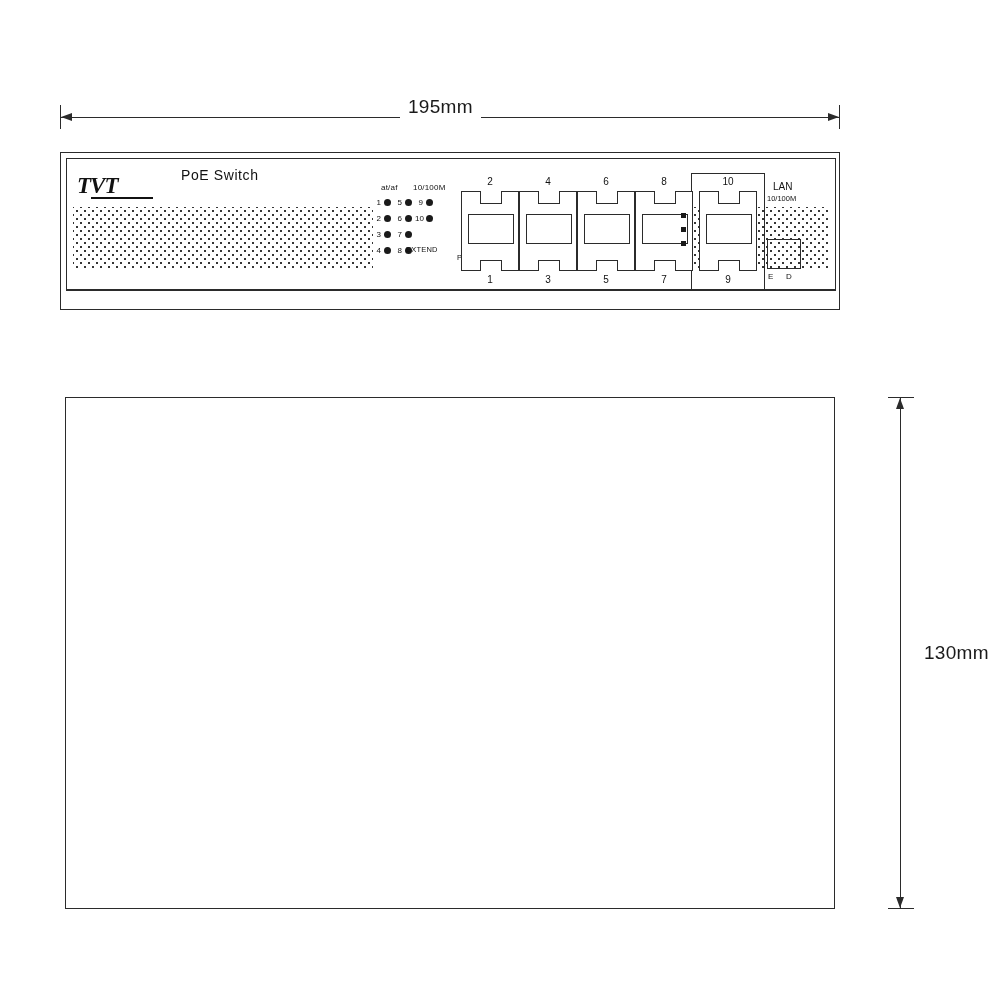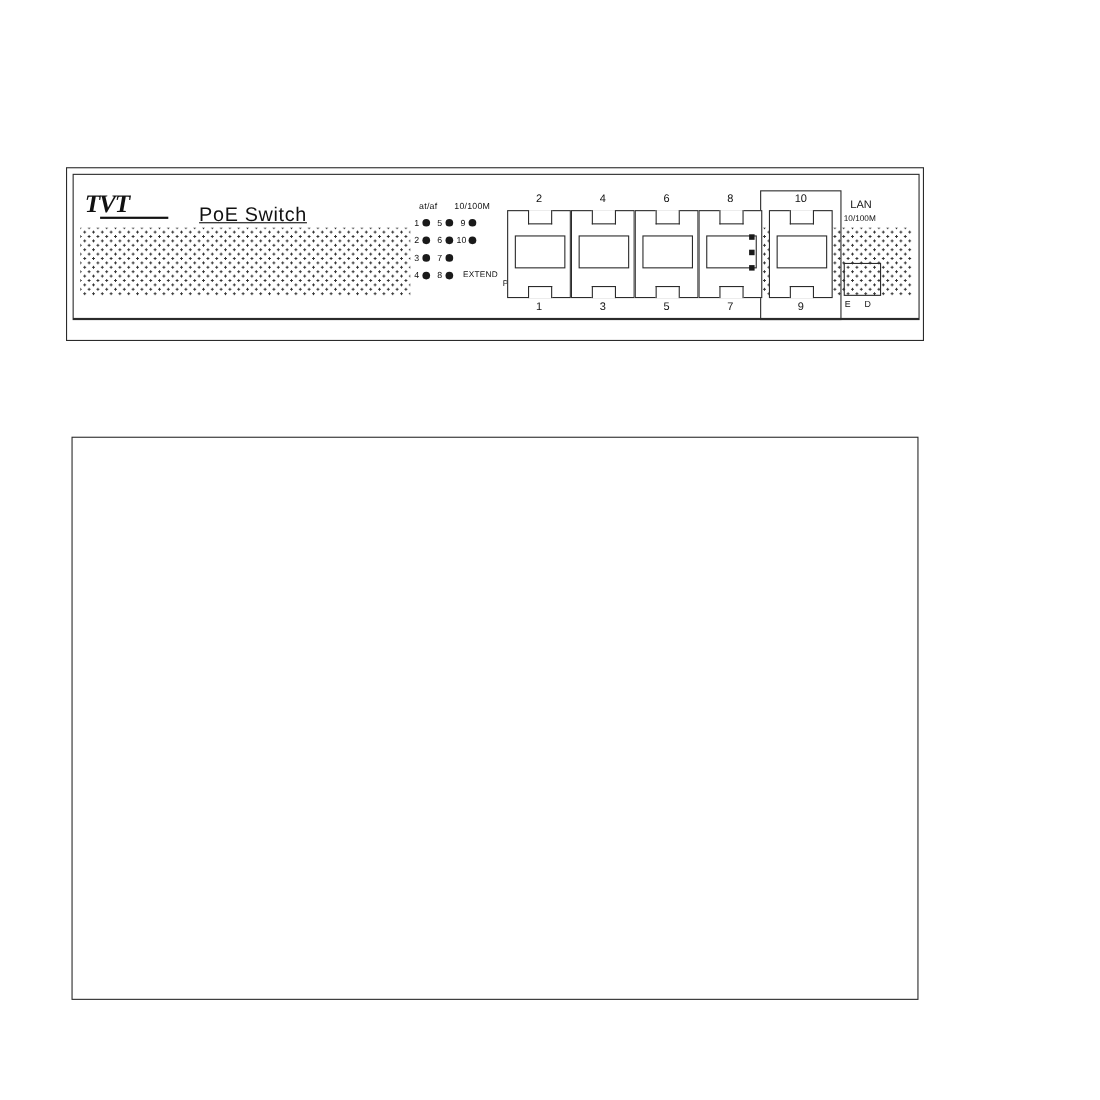--- a/index.html
+++ b/index.html
@@ -88,25 +88,24 @@
     font-family: "Liberation Serif", serif;
     font-weight: bold;
     font-style: italic;
     font-size: 23px;
     letter-spacing: -1px;
     color: #111;
   }
   #logo-underline { position: absolute; left: 30px; top: 44px; width: 62px; height: 2px; background: #111; }
   #product-name {
     position: absolute;
-    left: 120px; top: 32px;
-    font-size: 18px;
+    left: 120px; top: 14px;
+    font-size: 14px;
     color: #111;
     letter-spacing: .6px;
-    text-decoration: underline;
   }
 
   
   #led-legend-left {
     position: absolute; left: 320px; top: 30px;
     font-size: 8px; color: #111; letter-spacing: .2px;
   }
   #led-legend-right {
     position: absolute; left: 352px; top: 30px;
     font-size: 8px; color: #111; letter-spacing: .2px;
@@ -114,21 +113,21 @@
 
   
   #leds { position: absolute; left: 312px; top: 42px; width: 92px; height: 74px; }
   .led-row { position: absolute; height: 14px; width: 92px; display: flex; align-items: center; }
   .led-num { font-size: 8px; width: 8px; text-align: right; color: #111; }
   .led-dot {
     width: 7px; height: 7px; border-radius: 50%;
     background: #1a1a1a; margin: 0 3px;
     display: inline-block;
   }
-  #extend-label { position: absolute; left: 345px; top: 92px; font-size: 7.5px; color: #111; letter-spacing: .2px; padding-left: 15px; }
+  #extend-label { position: absolute; left: 345px; top: 92px; font-size: 7.5px; color: #111; letter-spacing: .2px; }
   #pwr-label { position: absolute; left: 350px; top: 100px; font-size: 7.5px; color: #111; letter-spacing: .2px; margin-left: 46px; }
 
   
   .port-col { position: absolute; width: 58px; }
   .port {
     position: absolute;
     width: 58px; height: 80px;
     border: 1.2px solid #2b2b2b;
     box-sizing: border-box;
     background: #fff;
@@ -215,20 +214,28 @@
   #depth-dim .tick-b { position: absolute; left: 8px; top: 511px; width: 26px; height: 1px; background: #2b2b2b; }
   #depth-dim .arrow-up { left: 16px; top: 1px; }
   #depth-dim .arrow-down { left: 16px; top: 500px; }
   #depth-dim .dim-label { left: 44px; top: 245px; }
 </style>
 </head>
 <body>
 
 <div class="stage">
 
+  <div id="width-dim">
+    <div class="bar"></div>
+    <div class="tick-l"></div>
+    <div class="tick-r"></div>
+    <div class="arrow-left"></div>
+    <div class="arrow-right"></div>
+    <div class="dim-label">195mm</div>
+  </div>
 
   <div id="device">
     <div class="inner-frame"></div>
     <div class="base-line"></div>
 
     <div class="vent" id="vent-left"></div>
     <div class="vent" id="vent-right"></div>
 
     <div id="logo">TVT</div>
     <div id="logo-underline"></div>
@@ -329,14 +336,22 @@
     <div id="lan-label">LAN</div>
     <div id="lan-speed">10/100M</div>
     <div id="small-module"></div>
     <div id="module-label-e">E</div>
     <div id="module-label-d">D</div>
   </div>
 
 
   <div id="bottom-plate"></div>
 
+  <div id="depth-dim">
+    <div class="tick-t"></div>
+    <div class="tick-b"></div>
+    <div class="bar"></div>
+    <div class="arrow-up"></div>
+    <div class="arrow-down"></div>
+    <div class="dim-label">130mm</div>
+  </div>
 
 </div>
 
 </body></html>

